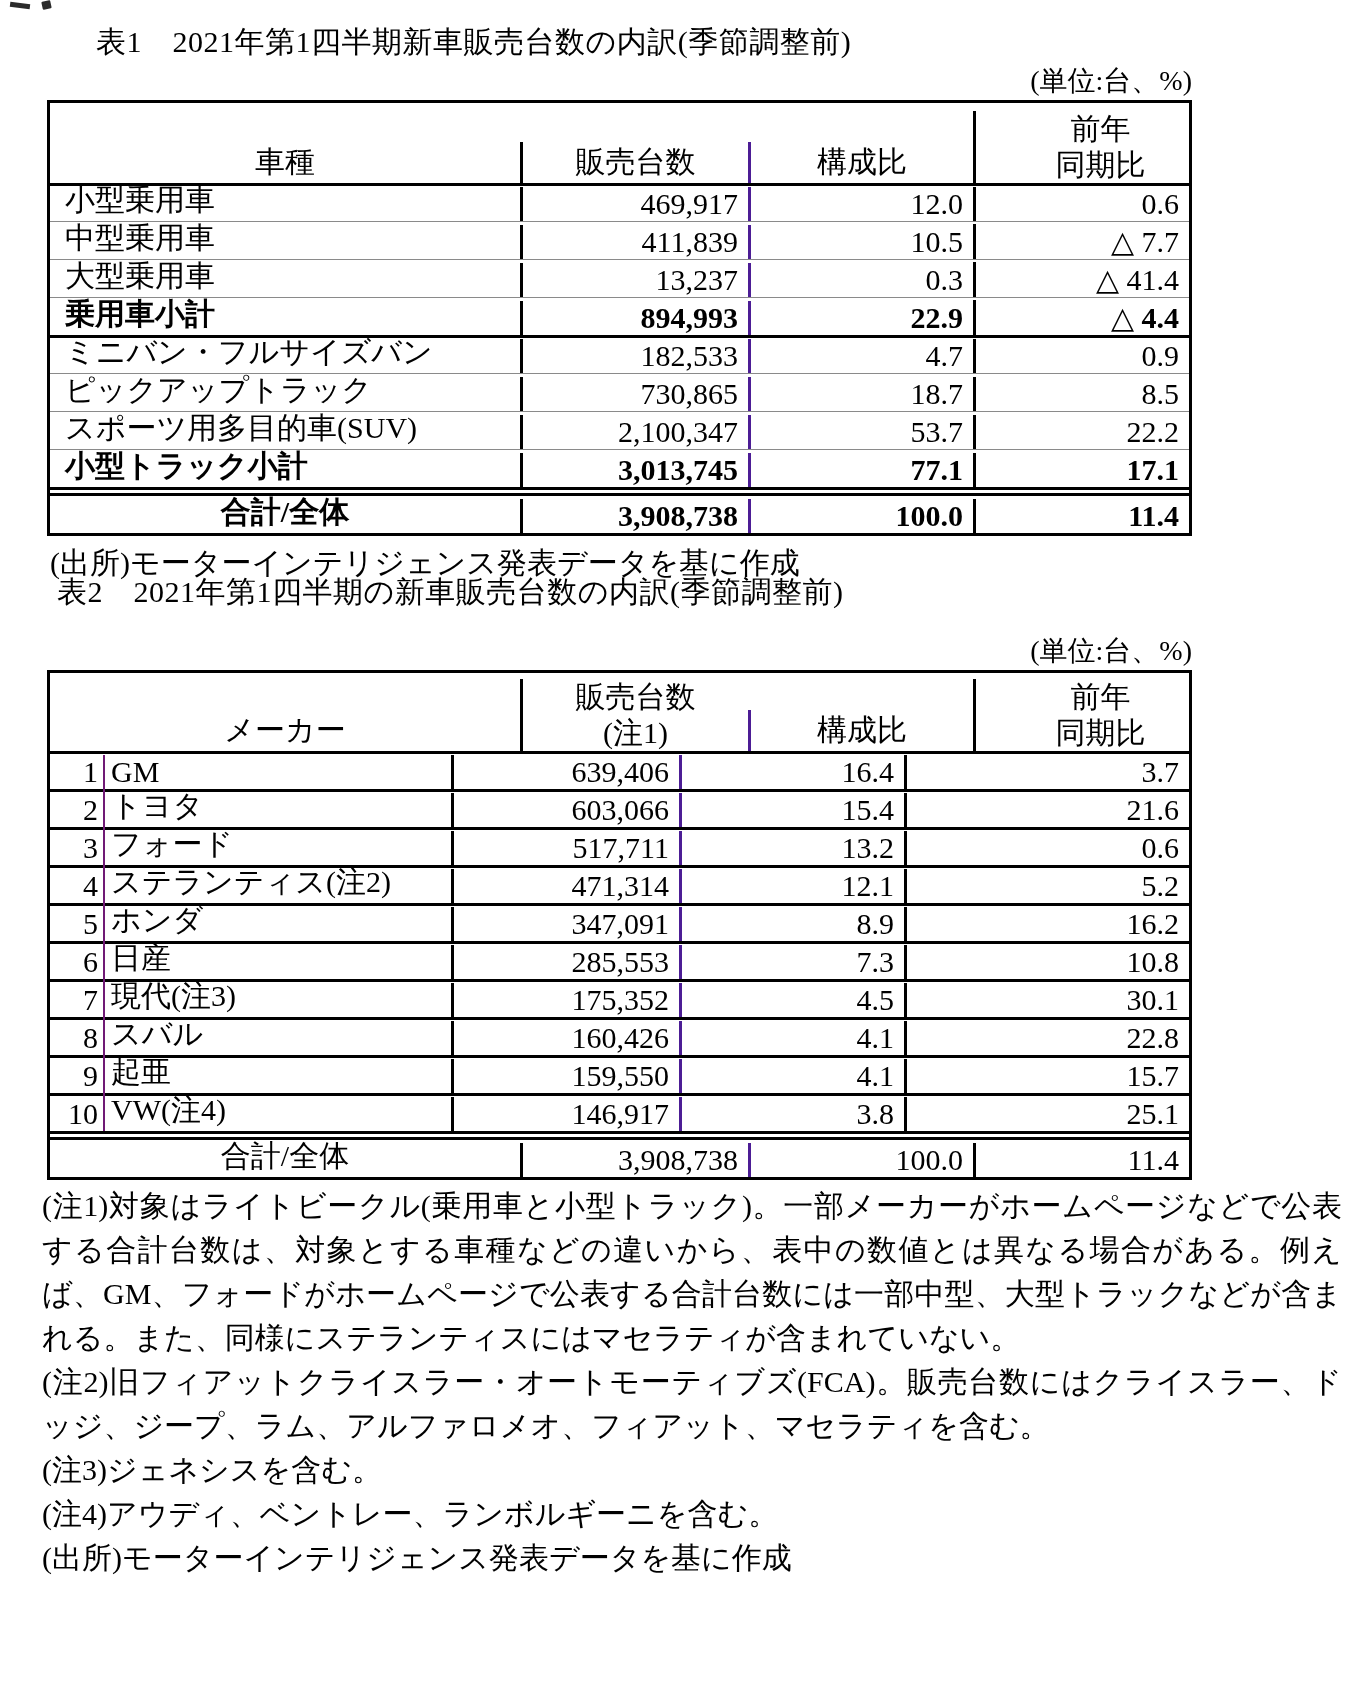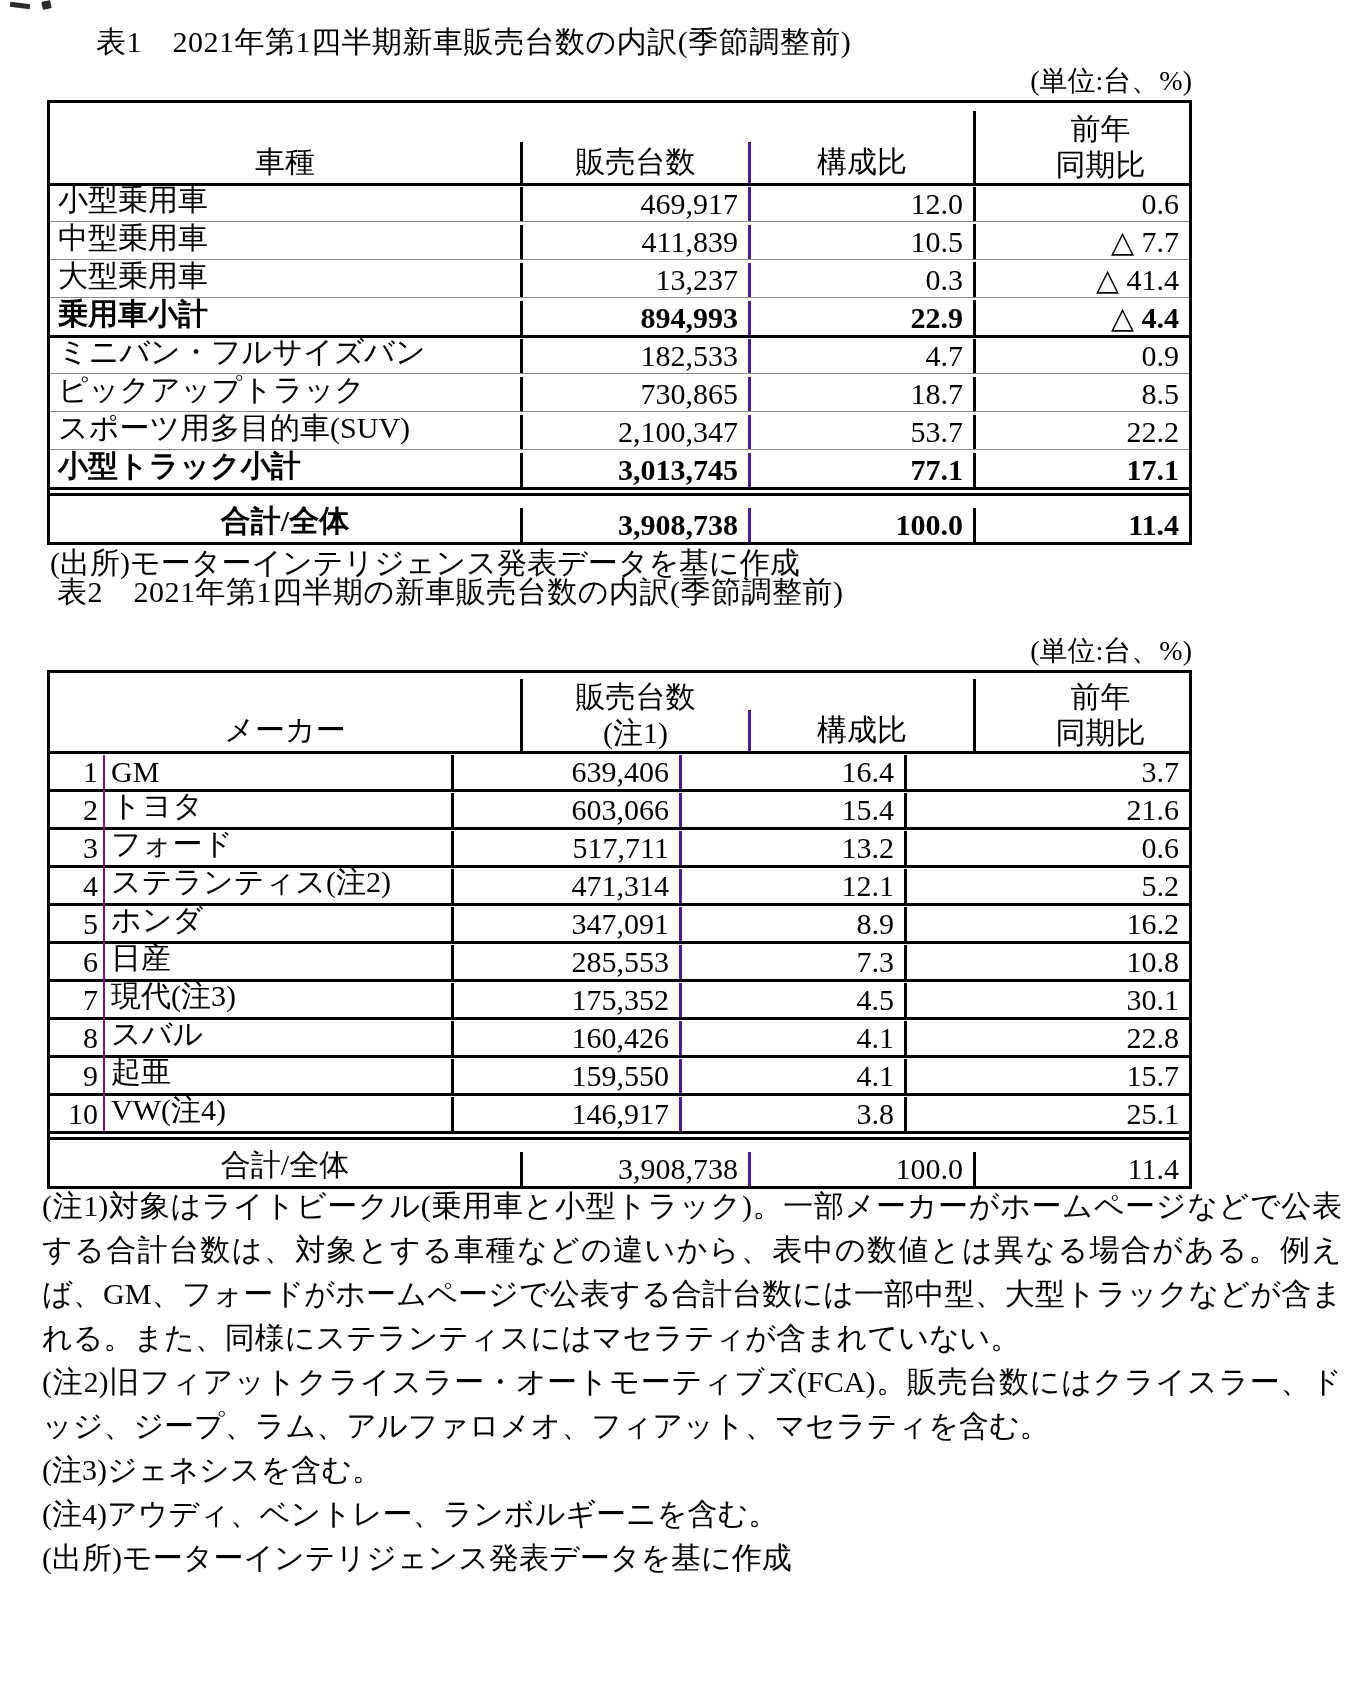--- a/index.html
+++ b/index.html
@@ -15,37 +15,37 @@
   #t1-unit { top:62px; }
   #t2-unit { top:632px; }
 
   .tbl { position:absolute; left:47px; width:1145px; border:3px solid #000; box-sizing:border-box; background:#fff; }
   #table1 { top:100px; }
   #table2 { top:670px; }
 
   .row { display:flex; align-items:flex-end; height:38px; box-sizing:border-box; }
   .row.hdr1 { height:80px; }
   .row.hdr2 { height:78px; }
-  .row.total-row { height:46px; }
+  .row.total-row { height:37px; }
   .bt-thin  { border-top:1px solid #8a8a8a; }
   .bt-thick { border-top:3px solid #000; }
   .dbl { height:3px; background:#fff; border-top:3px solid #000; border-bottom:3px solid #000; box-sizing:content-box; }
   .bold { font-weight:bold; }
 
   .cell { box-sizing:border-box; display:flex; align-items:center; font-size:30px; white-space:nowrap; overflow:hidden; }
   .c1 { width:470px; }
   .c2 { width:228px; border-left:3px solid #000; }
   .c3 { width:225px; border-left:3px solid #4c1d95; }
   .c4 { flex:1;     border-left:3px solid #000;padding-left:36px; }
   .cr { width:53px;  justify-content:flex-end; padding-right:5px; }
   .cn { width:348px; border-left:2px solid #701a75; padding-left:6px; }
   .cm { width:470px; }
   .center { justify-content:center; text-align:center; }
   .num { justify-content:flex-end; padding-right:10px; }
-  .label { padding-left:8px; }
+  .label { padding-left:15px; }
   .prewrap { white-space:pre-line; line-height:36px; }
 
   .src-line { position:absolute; left:50px; top:543px; font-size:30px; white-space:nowrap; }
 
   .notes { position:absolute; left:42px; top:1184px; width:1300px; font-size:30px; line-height:44px; }
   .notes p { margin:0; text-align:justify; }
 
   .corner { position:absolute; left:8px; top:0; width:70px; height:12px; overflow:hidden; }
   .corner span { display:inline-block; background:#2b2b2b; vertical-align:top; }
   .corner .m1 { width:20px; height:5px; margin:3px 12px 0 2px; transform:rotate(7deg); }

